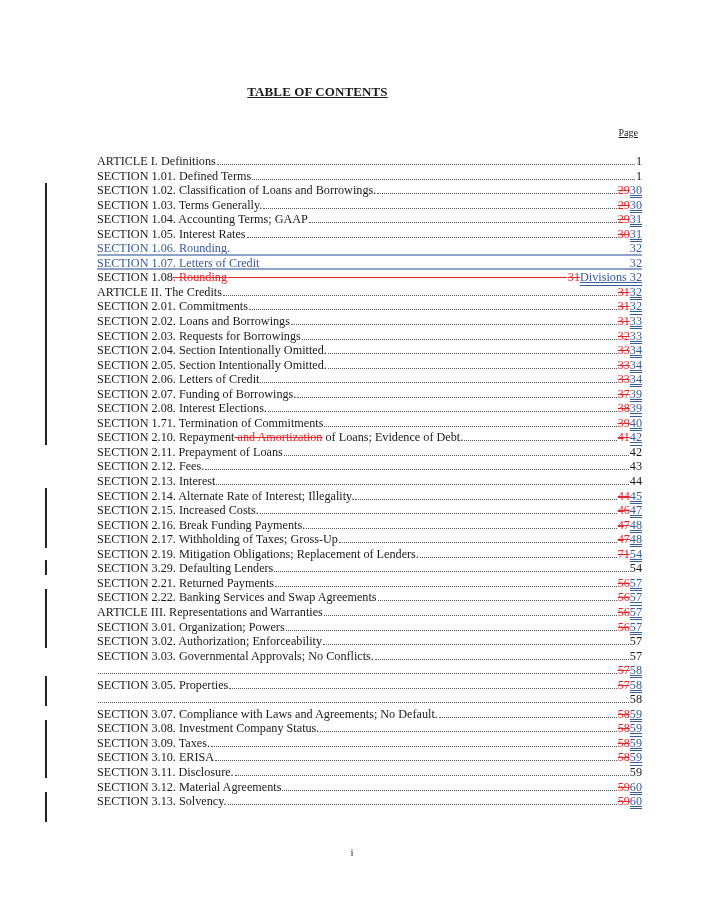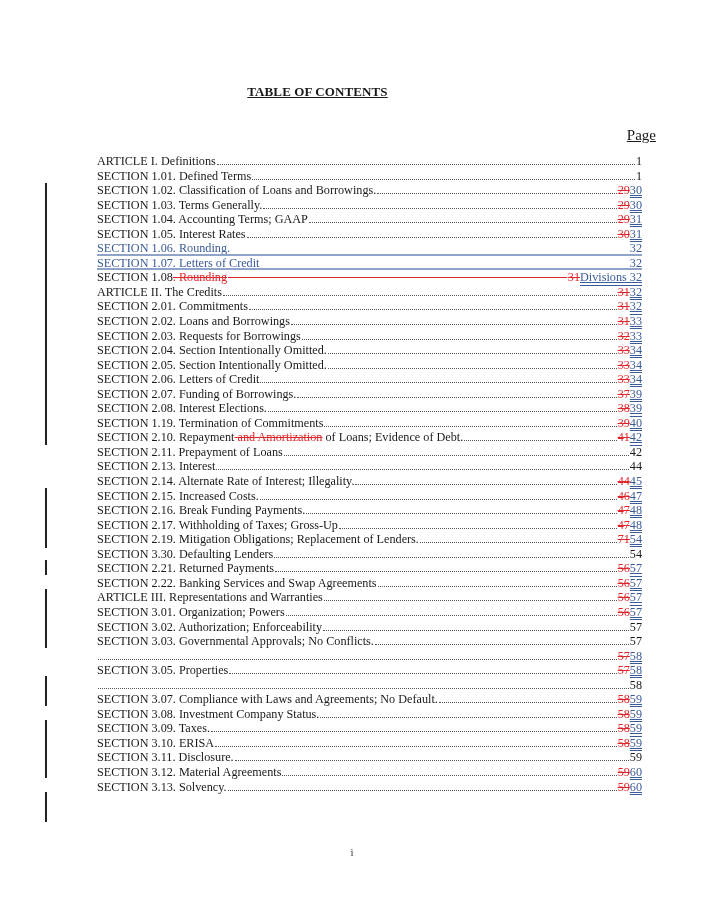--- a/index.html
+++ b/index.html
@@ -1,20 +1,20 @@
 <!DOCTYPE html>
 <html><head>
 <meta charset="utf-8">
 <style>
   html, body { margin:0; padding:0; background:#ffffff; }
   body { width:704px; height:911px; position:relative; overflow:hidden;
          font-family:"Liberation Serif","DejaVu Serif",serif; color:#1a1a1a; }
   .title { position:absolute; top:84px; left:0; width:635px; text-align:center;
            font-size:13px; font-weight:bold; text-decoration:underline; letter-spacing:0.1px; }
-  .page-hdr { position:absolute; top:127px; right:48px; font-size:15px; text-decoration:underline; }
+  .page-hdr { position:absolute; top:127px; right:66px; font-size:10px; text-decoration:underline; }
   .toc { position:absolute; top:154px; left:97px; width:545px;font-family:Liberation Serif, serif; }
   .row { position:relative; height:14.55px; line-height:14.55px; font-size:12.2px;
          display:flex; align-items:baseline; white-space:nowrap; }
   .row .lbl { flex:0 0 auto; }
   .row .leader { flex:1 1 auto; border-bottom:1px dotted #555; height:10px; margin:0 1px; align-self:flex-start; }
   .row .pg { flex:0 0 auto; text-align:right; }
   .del { color:#e0262b; text-decoration:line-through; }
   .ins { color:#3a5a98; text-decoration:underline double; text-decoration-color:#3a5a98; }
   .row.inserted { color:#3a5a98; }
   .row.inserted .leader { border-bottom:none; }
@@ -123,35 +123,40 @@
       <span class="lbl"><span>SECTION 2.07.  Funding of Borrowings.</span></span>
       <span class="leader"></span>
       <span class="pg"><span class="del">37</span><span class="ins">39</span></span>
     </div>
     <div class="row">
       <span class="lbl"><span>SECTION 2.08.  Interest Elections.</span></span>
       <span class="leader"></span>
       <span class="pg"><span class="del">38</span><span class="ins">39</span></span>
     </div>
     <div class="row">
-      <span class="lbl"><span>SECTION 1.19.  Termination of Commitments</span></span>
+      <span class="lbl"><span>SECTION 1.71.  Termination of Commitments</span></span>
       <span class="leader"></span>
       <span class="pg"><span class="del">39</span><span class="ins">40</span></span>
     </div>
     <div class="row">
       <span class="lbl"><span>SECTION 2.10.  Repayment</span><span class="del"> and Amortization</span><span> of Loans; Evidence of Debt.</span></span>
       <span class="leader"></span>
       <span class="pg"><span class="del">41</span><span class="ins">42</span></span>
     </div>
     <div class="row">
       <span class="lbl"><span>SECTION 2.11.  Prepayment of Loans</span></span>
       <span class="leader"></span>
       <span class="pg"><span>42</span></span>
     </div>
     <div class="row">
+      <span class="lbl"><span>SECTION 2.12.  Fees.</span></span>
+      <span class="leader"></span>
+      <span class="pg"><span>43</span></span>
+    </div>
+    <div class="row">
       <span class="lbl"><span>SECTION 2.13.  Interest</span></span>
       <span class="leader"></span>
       <span class="pg"><span>44</span></span>
     </div>
     <div class="row">
       <span class="lbl"><span>SECTION 2.14.  Alternate Rate of Interest; Illegality.</span></span>
       <span class="leader"></span>
       <span class="pg"><span class="del">44</span><span class="ins">45</span></span>
     </div>
     <div class="row">
@@ -168,21 +173,21 @@
       <span class="lbl"><span>SECTION 2.17.  Withholding of Taxes; Gross-Up</span></span>
       <span class="leader"></span>
       <span class="pg"><span class="del">47</span><span class="ins">48</span></span>
     </div>
     <div class="row">
       <span class="lbl"><span>SECTION 2.19.  Mitigation Obligations; Replacement of Lenders.</span></span>
       <span class="leader"></span>
       <span class="pg"><span class="del">71</span><span class="ins">54</span></span>
     </div>
     <div class="row">
-      <span class="lbl"><span>SECTION 3.30.  Defaulting Lenders</span></span>
+      <span class="lbl"><span>SECTION 3.29.  Defaulting Lenders</span></span>
       <span class="leader"></span>
       <span class="pg"><span>54</span></span>
     </div>
     <div class="row">
       <span class="lbl"><span>SECTION 2.21.  Returned Payments</span></span>
       <span class="leader"></span>
       <span class="pg"><span class="del">56</span><span class="ins">57</span></span>
     </div>
     <div class="row">
       <span class="lbl"><span>SECTION 2.22.  Banking Services and Swap Agreements</span></span>

